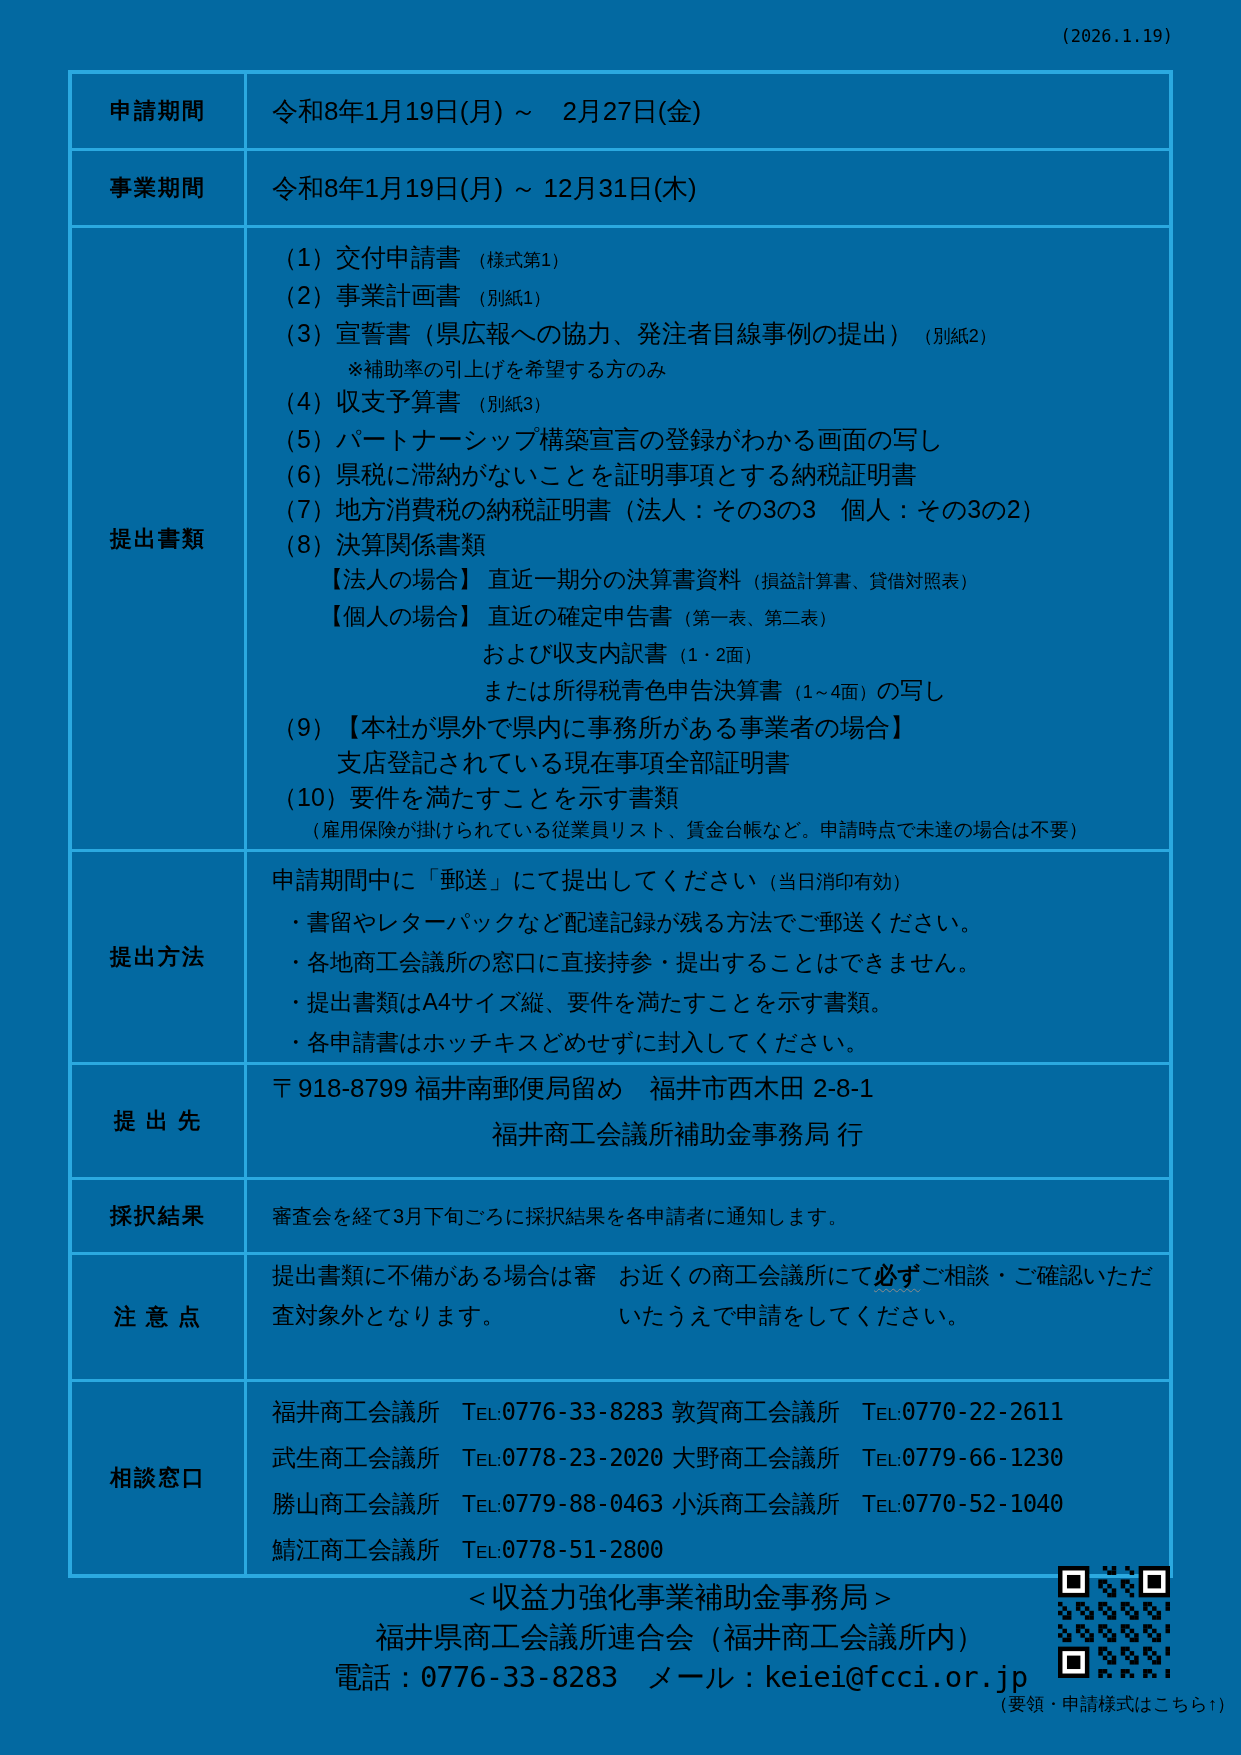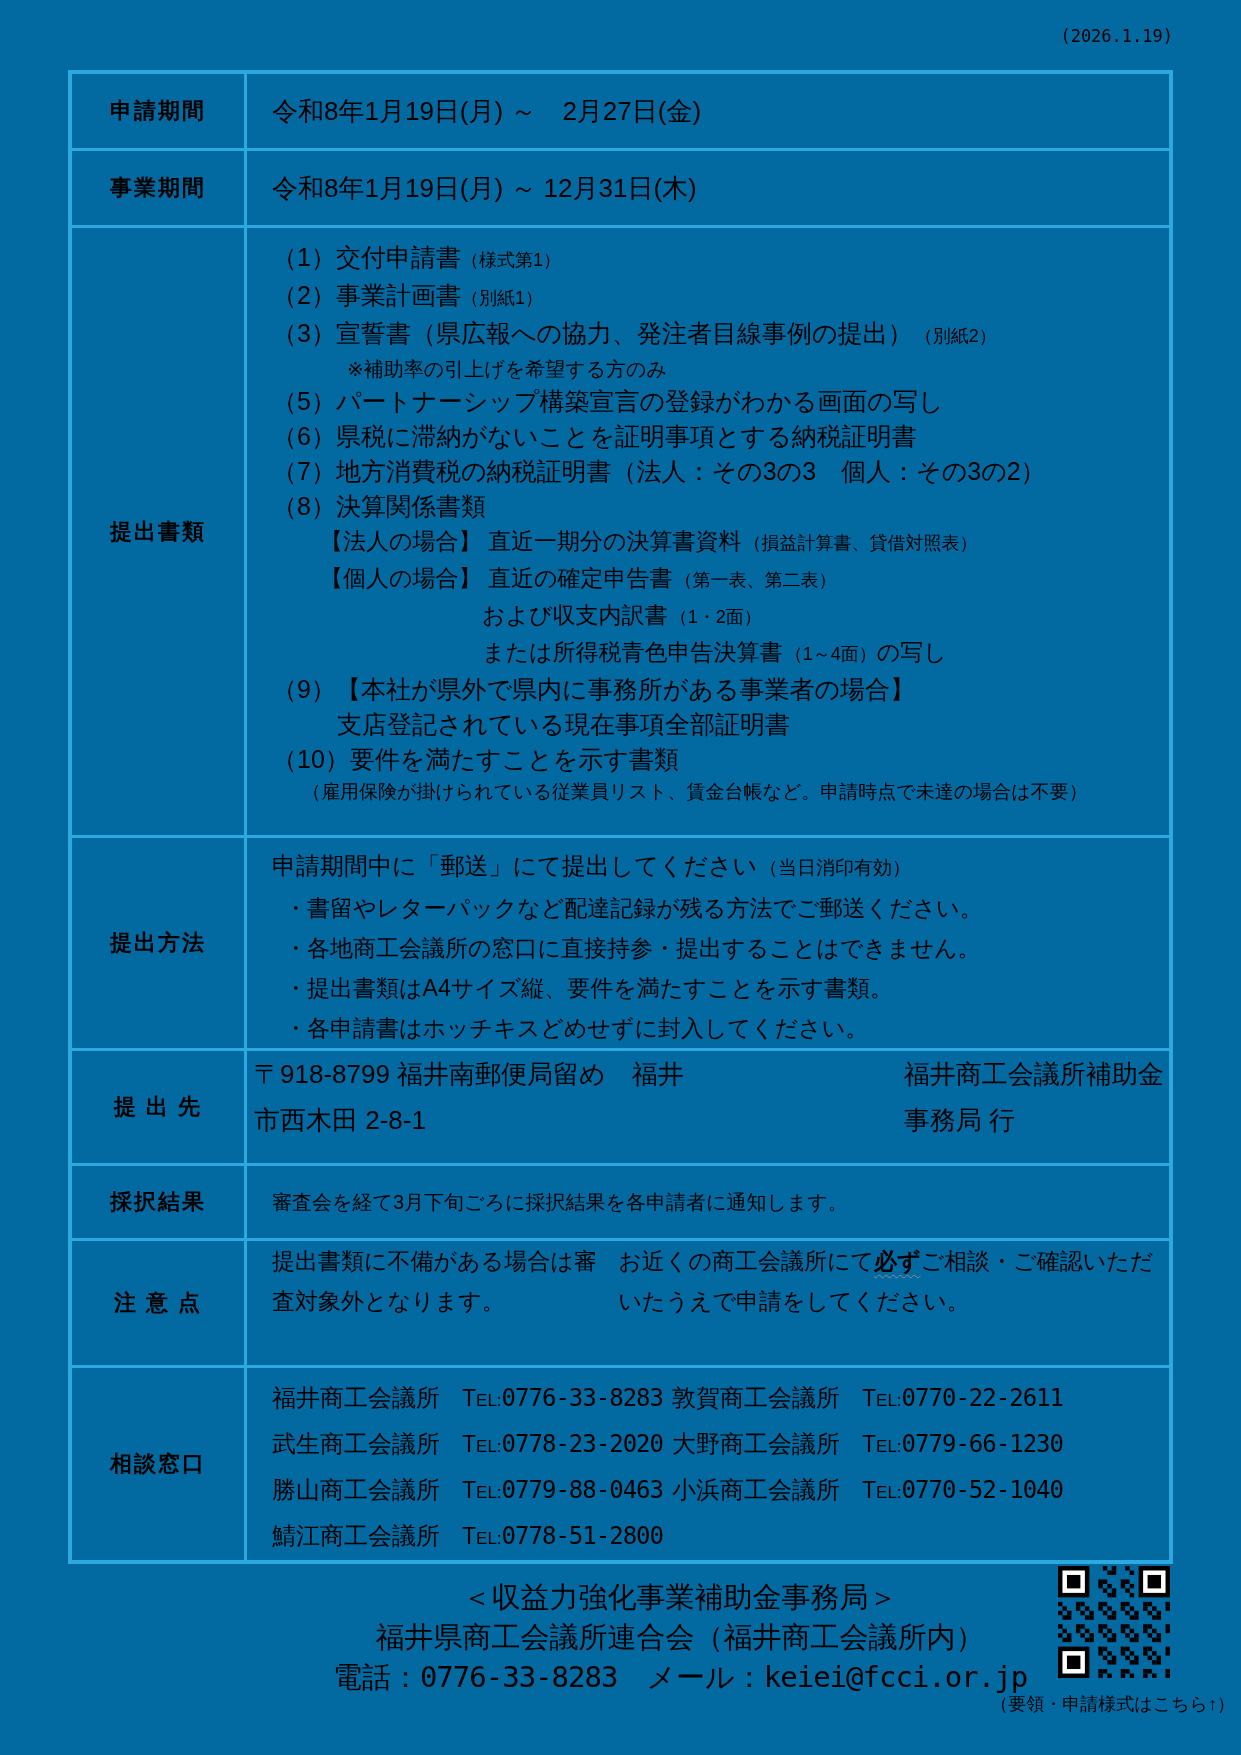--- a/index.html
+++ b/index.html
@@ -27,37 +27,37 @@
     display:flex; align-items:center; justify-content:center;
     font-weight:bold; font-size:22px; letter-spacing:2px; text-align:center;
   }
   .content-cell{ box-sizing:border-box; }
   .v-center{ display:flex; align-items:center; padding-left:25px; }
   .period-value{ font-size:26px; }
 
   
   .docs{ padding:12px 6px 4px 25px; }
   .doc-line{ font-size:25px; line-height:35px; white-space:nowrap; }
-  .doc-note{ font-size:18px; }
+  .doc-note{ font-size:18px; margin-left:8px; }
   .doc-note-tight{ font-size:18px; margin-left:2px; }
   .doc-sub{ font-size:20px; line-height:30px; margin-left:75px; white-space:nowrap; }
   .doc-bracket{ font-size:23px; line-height:35px; margin-left:48px; white-space:nowrap; }
   .doc-cont{ font-size:23px; line-height:35px; margin-left:210px; white-space:nowrap; }
   .doc-line2{ margin-left:65px; }
   .doc-note-line{ font-size:19px; line-height:30px; margin-left:30px; white-space:nowrap; }
 
   
   .method{ padding:8px 0 0 25px; }
   .method-head{ font-size:24px; line-height:40px; white-space:nowrap; }
   .small-note{ font-size:19px; margin-left:2px; }
   .method-bullet{ font-size:23px; line-height:40px; margin-left:12px; white-space:nowrap; }
 
   
-  .address{ display:flex; flex-direction:row; justify-content:flex-end;
-    padding-left:7px; font-size:26px; line-height:46px; }
+  .address{ display:flex; flex-direction:column; justify-content:flex-start;
+    padding-left:25px; font-size:26px; line-height:46px; }
   .address-line2{ margin-left:220px; }
 
   .result-value{ font-size:20px; }
 
   
   .notes{ display:flex; justify-content:flex-start;
     padding-left:25px; font-size:23px; line-height:40px; }
   .em-must{ font-weight:bold; text-decoration:underline wavy #8a8a8a;
     text-decoration-thickness:1px; text-underline-offset:5px; }
 
@@ -102,20 +102,21 @@
       </div>
     </div>
 
     <div class="t-row r3">
       <div class="label-cell">提出書類</div>
       <div class="content-cell docs">
         <div class="doc-line"><span>（1）交付申請書</span><span class="doc-note">（様式第1）</span></div>
         <div class="doc-line"><span>（2）事業計画書</span><span class="doc-note">（別紙1）</span></div>
         <div class="doc-line"><span>（3）宣誓書（県広報への協力、発注者目線事例の提出）</span><span class="doc-note-tight">（別紙2）</span></div>
         <div class="doc-sub">※補助率の引上げを希望する方のみ</div>
+        <div class="doc-line"><span>（4）収支予算書</span><span class="doc-note">（別紙3）</span></div>
         <div class="doc-line">（5）パートナーシップ構築宣言の登録がわかる画面の写し</div>
         <div class="doc-line">（6）県税に滞納がないことを証明事項とする納税証明書</div>
         <div class="doc-line">（7）地方消費税の納税証明書（法人：その3の3　個人：その3の2）</div>
         <div class="doc-line">（8）決算関係書類</div>
         <div class="doc-bracket"><span>【法人の場合】 直近一期分の決算書資料</span><span class="doc-note-tight">（損益計算書、貸借対照表）</span></div>
         <div class="doc-bracket"><span>【個人の場合】 直近の確定申告書</span><span class="doc-note-tight">（第一表、第二表）</span></div>
         <div class="doc-cont"><span>および収支内訳書</span><span class="doc-note-tight">（1・2面）</span></div>
         <div class="doc-cont"><span>または所得税青色申告決算書</span><span class="doc-note-tight">（1～4面）</span><span>の写し</span></div>
         <div class="doc-line">（9）【本社が県外で県内に事務所がある事業者の場合】</div>
         <div class="doc-line doc-line2">支店登記されている現在事項全部証明書</div>

